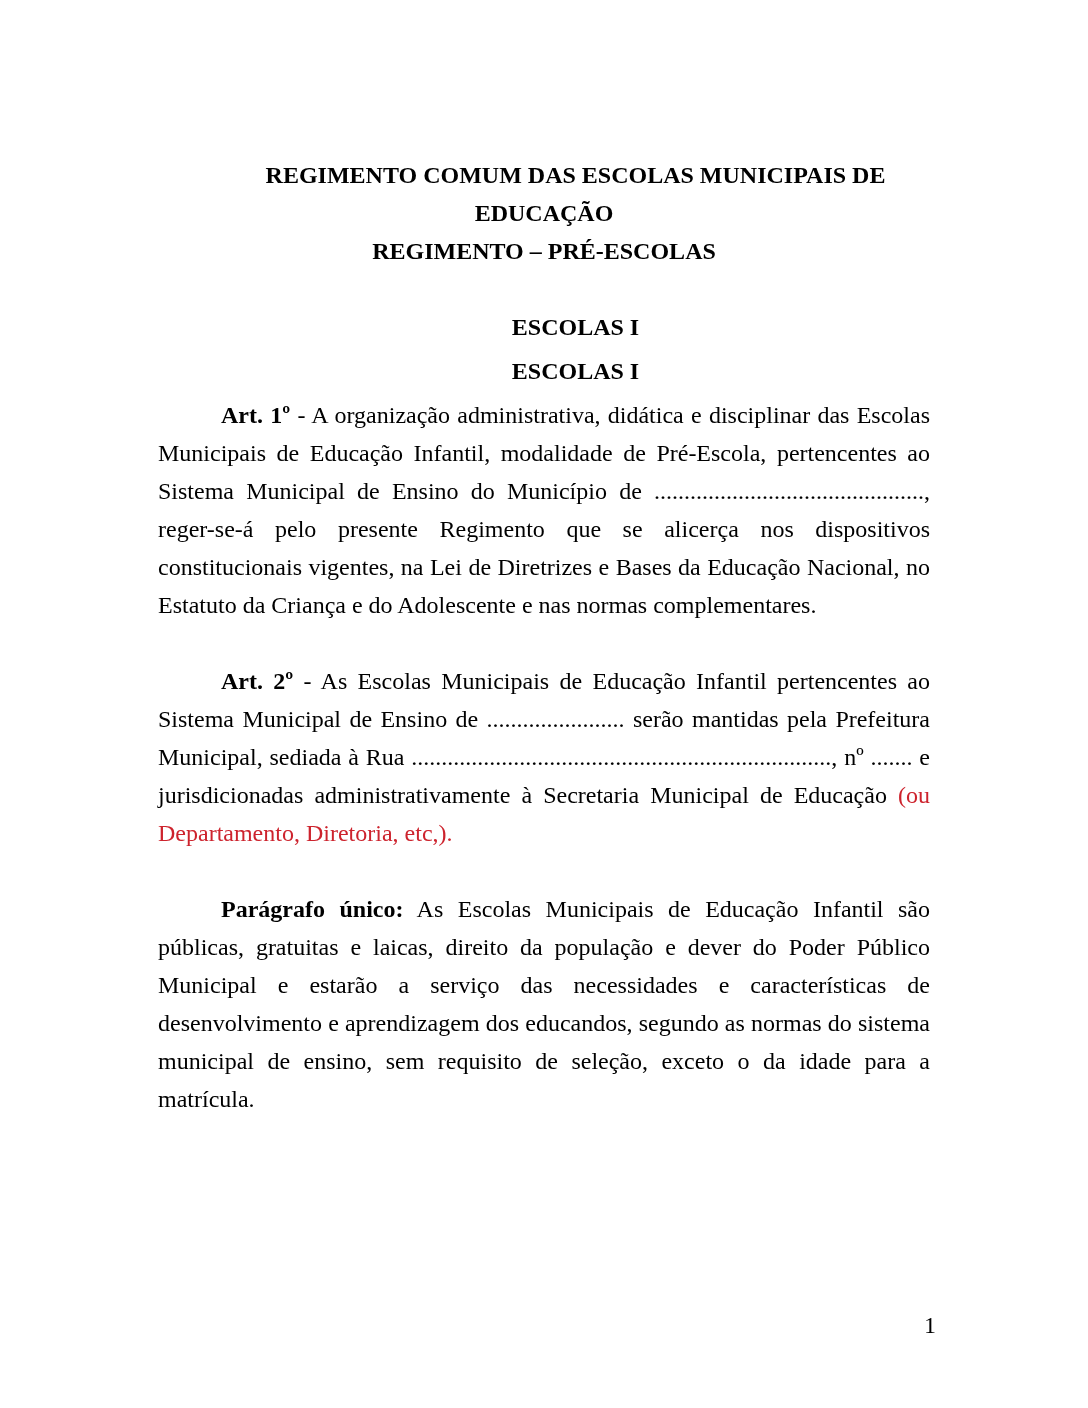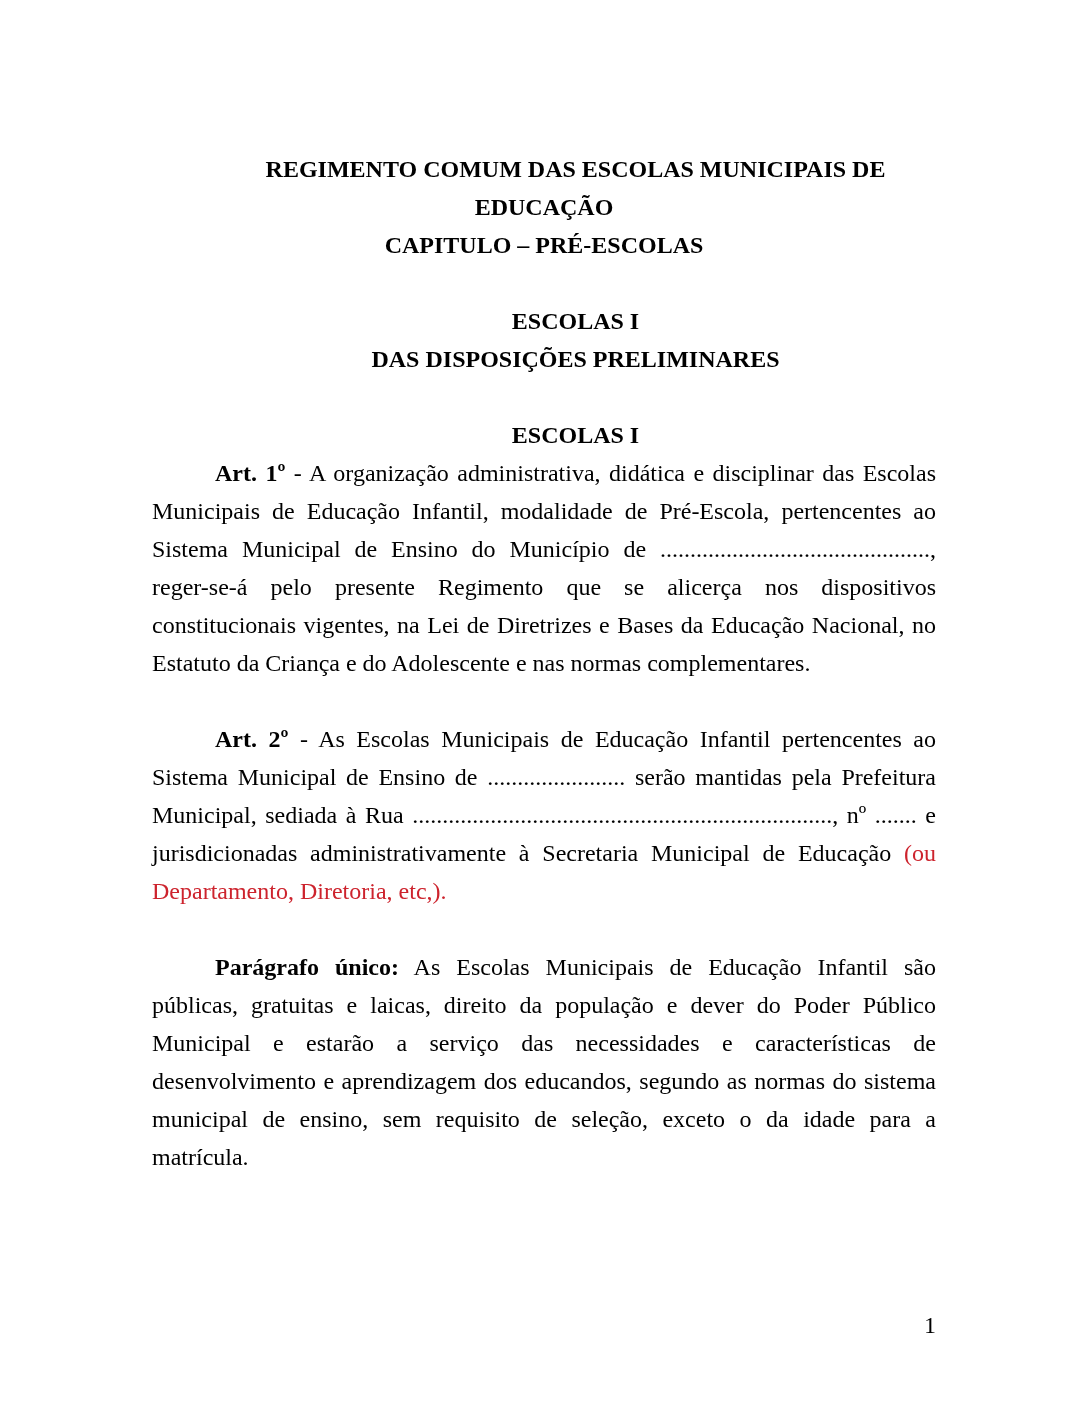--- a/index.html
+++ b/index.html
@@ -15,21 +15,21 @@
     background: #ffffff;
     box-sizing: border-box;
     padding: 150px 152px 0 152px;
     font-family: "Liberation Serif", "DejaVu Serif", serif;
     font-size: 24px;
     line-height: 38px;
     color: #000000;
     overflow: hidden;
   }
   p {
-    margin: 0;
+    margin: 6px;
     font-family: Liberation Serif, serif;
   }
   .mb {
     margin-bottom: 38px;
   }
   .centered {
     text-align: center;
     text-indent: 63px; 
   }
   .doc-title, .doc-heading {
@@ -53,26 +53,25 @@
     line-height: 38px;
   }
 </style>
 </head>
 <body>
 
 <div class="page">
 
   <p class="centered doc-title mb">
     <span>REGIMENTO COMUM DAS ESCOLAS MUNICIPAIS DE EDUCAÇÃO</span><br>
-    <span>CAPITULO – PRÉ-ESCOLAS</span>
+    <span>REGIMENTO – PRÉ-ESCOLAS</span>
   </p>
 
   <p class="centered doc-heading">ESCOLAS I</p>
 
-  <p class="centered doc-heading mb">DAS DISPOSIÇÕES PRELIMINARES</p>
 
   <p class="centered doc-heading">ESCOLAS I</p>
 
 
   <p class="body-par mb">
     <span class="lead-bold">Art. 1º</span><span> - A organização administrativa, didática e disciplinar das Escolas Municipais de Educação Infantil, modalidade de Pré-Escola, pertencentes ao Sistema Municipal de Ensino do Município de ............................................., reger-se-á pelo presente Regimento que se alicerça nos dispositivos constitucionais vigentes, na Lei de Diretrizes e Bases da Educação Nacional, no Estatuto da Criança e do Adolescente e nas normas complementares.</span>
   </p>
 
   <p class="body-par mb">
     <span class="lead-bold">Art. 2º</span><span> - As Escolas Municipais de Educação Infantil pertencentes ao Sistema Municipal de Ensino de ....................... serão mantidas pela Prefeitura Municipal, sediada à Rua ......................................................................, nº ....... e jurisdicionadas administrativamente à Secretaria Municipal de Educação </span><span class="red">(ou Departamento, Diretoria, etc,).</span>

